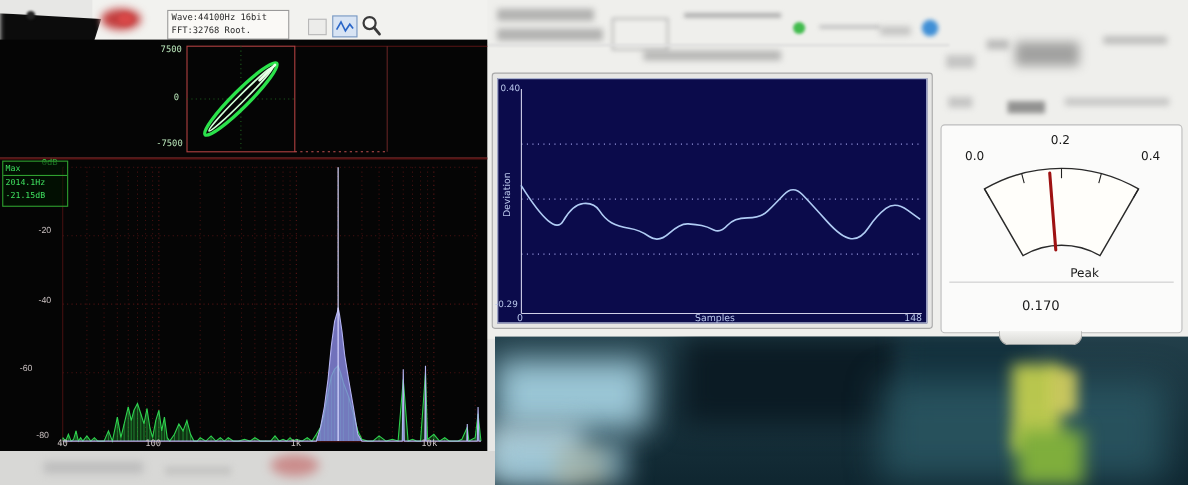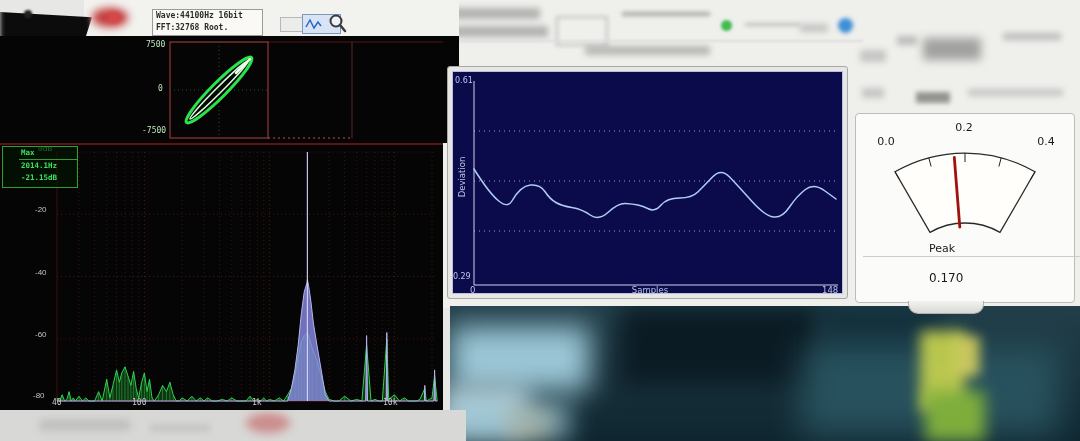--- a/index.html
+++ b/index.html
@@ -1,20 +1,20 @@
 <!DOCTYPE html>
 <html><head>
 <meta charset="utf-8">
 <style>
   html,body{margin:0;padding:0;background:#999;}
   #stage{position:relative;width:1080px;height:441px;overflow:hidden;background:#e7e7e5;
          font-family:"DejaVu Sans",sans-serif;}
-  .abs{position:absolute;padding-left:16px;}
+  .abs{position:absolute;}
   .smudge{position:absolute;pointer-events:none;}
-  .mono{font-family:"DejaVu Sans Mono",monospace;font-weight:bold;}
+  .mono{font-family:"DejaVu Sans Mono",monospace;}
   .black-panel{background:#050505;}
   .lbl{position:absolute;white-space:nowrap;}
   .spec-ylbl{font-size:8px;color:#c9c0c0;font-family:Liberation Sans, sans-serif;}
   .spec-xlbl{font-size:8px;color:#cdc5c5;font-family:"DejaVu Sans Mono",monospace;}
   .liss-lbl{font-size:8px;color:#b9e6b9;font-family:"DejaVu Sans Mono",monospace;}
   .dev-lbl{font-size:8.5px;color:#b9c6ea;font-family:"DejaVu Sans",sans-serif;}
   .meter-lbl{font-size:11px;color:#1a1a1a;}
   svg{position:absolute;left:0;top:0;overflow:visible;}
 </style>
 </head>
@@ -196,63 +196,63 @@
         <line x1="432.0" x2="432.0" y1="256" y2="252.9" stroke="#2fd24f" stroke-width="1" opacity="0.45"></line>
         <line x1="434.6" x2="434.6" y1="256" y2="231.1" stroke="#2fd24f" stroke-width="1" opacity="0.45"></line>
         <path d="M57.0,256 L57.0,256.0 L287.6,256.0 L291.4,243.5 L294.9,224.9 L298.2,200.0 L301.3,168.8 L304.2,147.1 L307.0,137.7 L307.4,134.6 L308.6,140.8 L310.9,156.4 L313.4,178.2 L316.9,200.0 L321.2,224.9 L325.3,249.8 L329.0,256.0 L365.7,256.0 L366.6,190.6 L367.5,256.0 L386.2,256.0 L386.8,187.5 L387.4,256.0 L424.4,256.0 L424.8,240.4 L425.1,256.0 L433.9,256.0 L434.6,224.9 L435.4,256.0 L437.2,256.0 L437.2,256 Z" fill="rgba(140,140,232,0.80)" stroke="none"></path>
         <path d="M57.0,256.0 L287.6,256.0 L291.4,243.5 L294.9,224.9 L298.2,200.0 L301.3,168.8 L304.2,147.1 L307.0,137.7 L307.4,134.6 L308.6,140.8 L310.9,156.4 L313.4,178.2 L316.9,200.0 L321.2,224.9 L325.3,249.8 L329.0,256.0 L365.7,256.0 L366.6,190.6 L367.5,256.0 L386.2,256.0 L386.8,187.5 L387.4,256.0 L424.4,256.0 L424.8,240.4 L425.1,256.0 L433.9,256.0 L434.6,224.9 L435.4,256.0 L437.2,256.0" fill="none" stroke="#b4b4f2" stroke-width="1"></path>
         <line x1="307.4" x2="307.4" y1="7" y2="256" stroke="#d8d8ff" stroke-width="1.2" opacity="0.9"></line>
       </svg>
   </div>
   <span class="lbl" style="left:38px;top:144px;font-size:8px;color:#3bd44b;font-family:Liberation Mono, monospace;">0dB</span>
   <span class="lbl spec-ylbl" style="left:35px;top:205px;">-20</span>
   <span class="lbl spec-ylbl" style="left:35px;top:268px;">-40</span>
-  <span class="lbl spec-ylbl" style="left:35px;top:330px;">-60</span>
+  <span class="lbl spec-ylbl" style="left:18px;top:330px;">-60</span>
   <span class="lbl spec-ylbl" style="left:33px;top:391px;">-80</span>
   <span class="lbl spec-xlbl" style="left:52px;top:398px;">40</span>
   <span class="lbl spec-xlbl" style="left:132px;top:398px;">100</span>
-  <span class="lbl spec-xlbl" style="left:252px;top:398px;">1k</span>
+  <span class="lbl spec-xlbl" style="left:264px;top:398px;">1k</span>
   <span class="lbl spec-xlbl" style="left:383px;top:398px;">10k</span>
 
   <div class="abs mono" style="left:2px;top:146px;width:58px;height:40px;border:1px solid #2f9f2f;background:rgba(0,24,0,.55);font-size:7.5px;color:#3fe05f;line-height:12px;">
     <div style="border-bottom:1px solid #2f9f2f;padding-left:2px;">Max</div>
     <div style="padding-left:2px;">2014.1Hz</div>
     <div style="padding-left:2px;">-21.15dB</div>
   </div>
 
   <div class="abs" style="left:447px;top:66px;width:401px;height:233px;background:#e6e6e4;border:1px solid #a8a8a8;border-radius:3px;box-sizing:border-box;"></div>
   <div class="abs" style="left:452px;top:71px;width:391px;height:223px;background:#0b0b4b;border:1px solid #b8c0dc;box-sizing:border-box;">
     <svg id="deviation-svg" width="389" height="221" viewBox="0 0 389 221">
         <line x1="21" x2="385" y1="59.0" y2="59.0" stroke="#9898e0" stroke-width="1" stroke-dasharray="1 4"></line>
         <line x1="21" x2="385" y1="109.0" y2="109.0" stroke="#9898e0" stroke-width="1" stroke-dasharray="1 4"></line>
         <line x1="21" x2="385" y1="159.0" y2="159.0" stroke="#9898e0" stroke-width="1" stroke-dasharray="1 4"></line>
         <line x1="21" x2="21" y1="9" y2="213" stroke="#d0d0e8" stroke-width="1"></line>
         <line x1="21" x2="385" y1="213" y2="213" stroke="#d0d0e8" stroke-width="1"></line>
         <path d="M21.0,97.0 Q50.4,144.0 58.9,129.0 Q67.5,114.0 77.3,113.0 Q87.0,112.0 91.9,119.5 Q96.8,127.0 102.9,130.5 Q109.1,134.0 118.8,135.5 Q128.6,137.0 137.2,143.0 Q145.7,149.0 155.5,140.0 Q165.3,131.0 172.6,131.5 Q180.0,132.0 184.9,133.0 Q189.8,134.0 195.9,137.0 Q202.0,140.0 208.1,133.0 Q214.2,126.0 226.5,126.0 Q238.7,126.0 244.8,120.0 Q250.9,114.0 259.5,105.0 Q268.0,96.0 276.6,105.0 Q285.2,114.0 298.6,129.0 Q312.1,144.0 320.6,145.0 Q329.2,146.0 336.5,135.0 Q343.9,124.0 352.4,117.5 Q361.0,111.0 372.0,119.0 L383.0,127.0" fill="none" stroke="#b0ccf4" stroke-width="1.5" stroke-linecap="round"></path>
       </svg>
   </div>
-  <span class="lbl dev-lbl" style="left:455px;top:76px;font-size:8px;">0.61</span>
+  <span class="lbl dev-lbl" style="left:455px;top:76px;font-size:8px;">0.40</span>
   <span class="lbl dev-lbl" style="left:450px;top:272px;font-size:8px;">-0.29</span>
   <div class="lbl dev-lbl" style="left:432px;top:172px;width:60px;text-align:center;transform:rotate(-90deg);">Deviation</div>
   <span class="lbl dev-lbl" style="left:470px;top:285px;">0</span>
   <div class="lbl dev-lbl" style="left:610px;top:285px;width:80px;text-align:center;">Samples</div>
   <span class="lbl dev-lbl" style="left:822px;top:285px;">148</span>
 
   <div class="abs" style="left:855px;top:113px;width:220px;height:190px;background:#fbfbfa;border:1px solid #bcbcbc;border-radius:4px;box-sizing:border-box;">
     <svg id="gauge-svg" width="218" height="188" viewBox="0 0 218 188">
         <path d="M39.0,57.8 A140 140 0 0 1 179.0,57.8 L144.0,118.4 A70 70 0 0 0 74.0,118.4 Z" fill="#fffefa" stroke="#2a2a2a" stroke-width="1.3"></path>
         <line x1="39.0" y1="57.8" x2="43.5" y2="65.6" stroke="#222" stroke-width="1"></line>
         <line x1="72.8" y1="43.8" x2="75.1" y2="52.5" stroke="#222" stroke-width="1"></line>
         <line x1="109.0" y1="39.0" x2="109.0" y2="48.0" stroke="#222" stroke-width="1"></line>
         <line x1="145.2" y1="43.8" x2="142.9" y2="52.5" stroke="#222" stroke-width="1"></line>
         <line x1="179.0" y1="57.8" x2="174.5" y2="65.6" stroke="#222" stroke-width="1"></line>
         <line x1="103.8" y1="113.2" x2="98.3" y2="43.4" stroke="#9e1212" stroke-width="2.8" stroke-linecap="round"></line>
       </svg>
   </div>
   <div class="lbl meter-lbl" style="left:870px;top:135px;width:32px;text-align:center;">0.0</div>
   <div class="lbl meter-lbl" style="left:948px;top:121px;width:32px;text-align:center;">0.2</div>
   <div class="lbl meter-lbl" style="left:1030px;top:135px;width:32px;text-align:center;">0.4</div>
-  <div class="lbl meter-lbl" style="left:929px;top:242px;width:70px;text-align:left;">Peak</div>
+  <div class="lbl meter-lbl" style="left:929px;top:242px;width:70px;text-align:right;">Peak</div>
   <div class="abs" style="left:863px;top:256px;width:204px;height:1px;background:#ccc;"></div>
   <div class="lbl" style="left:929px;top:271px;width:70px;font-size:12px;color:#1a1a1a;">0.170</div>
   <div class="abs" style="left:908px;top:301px;width:76px;height:13px;background:linear-gradient(#f2f2f0,#d8d8d4);border:1px solid #b0b0ae;border-top:none;border-radius:0 0 10px 10px;box-sizing:border-box;"></div>
 
 </div>
 
 </body></html>

